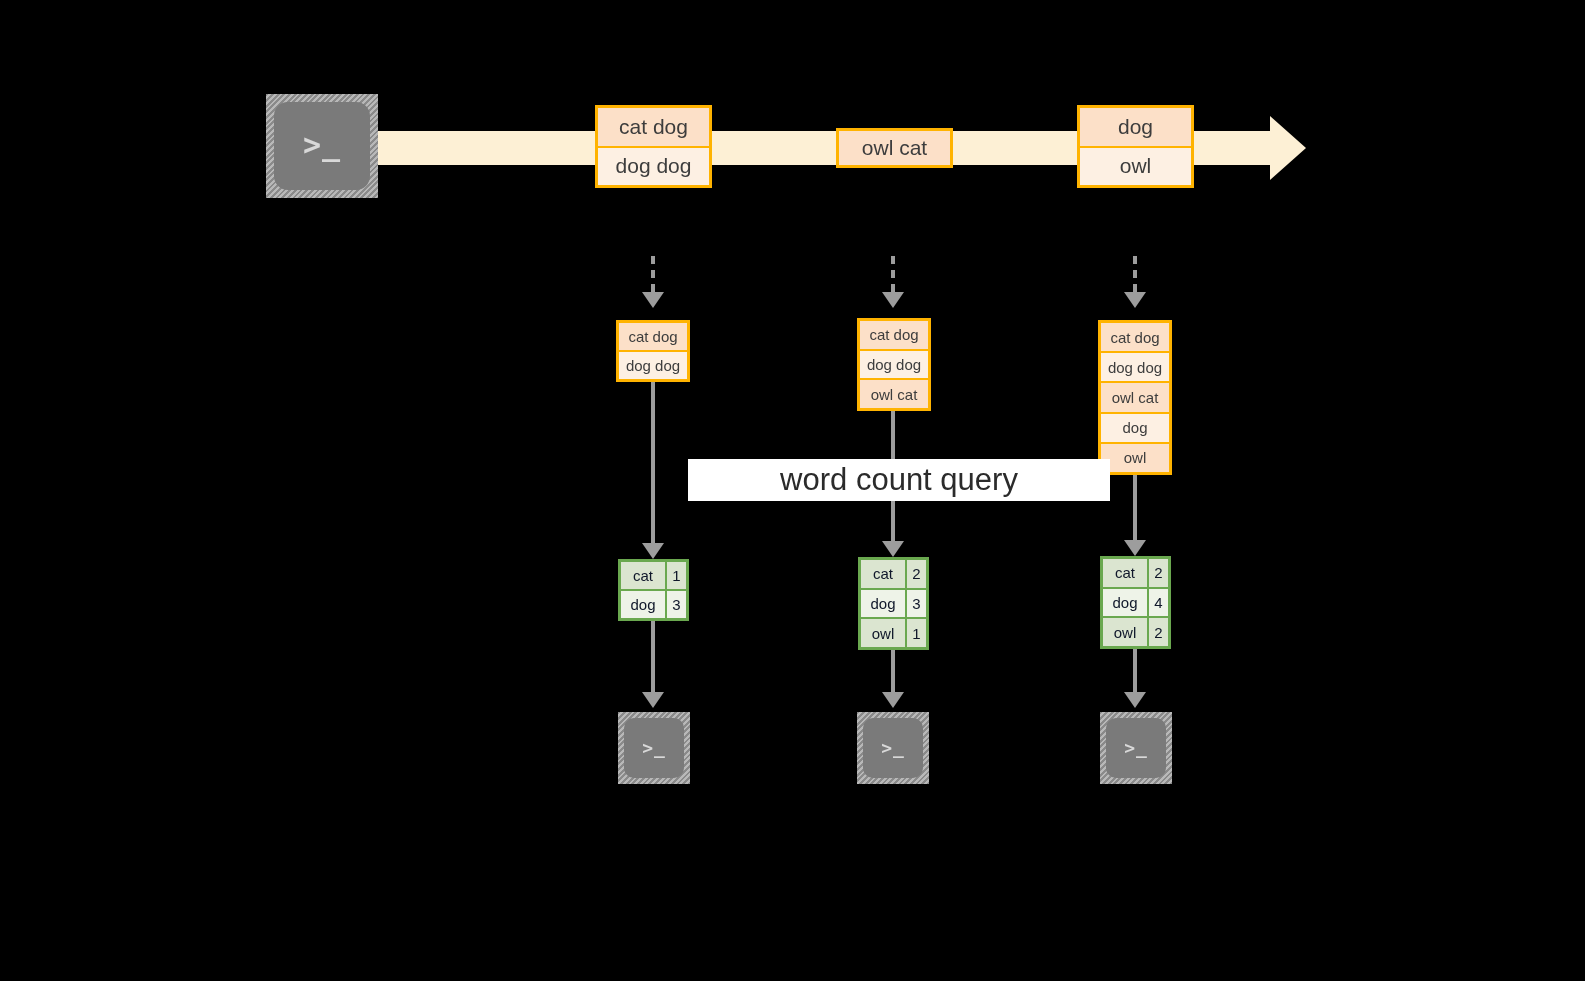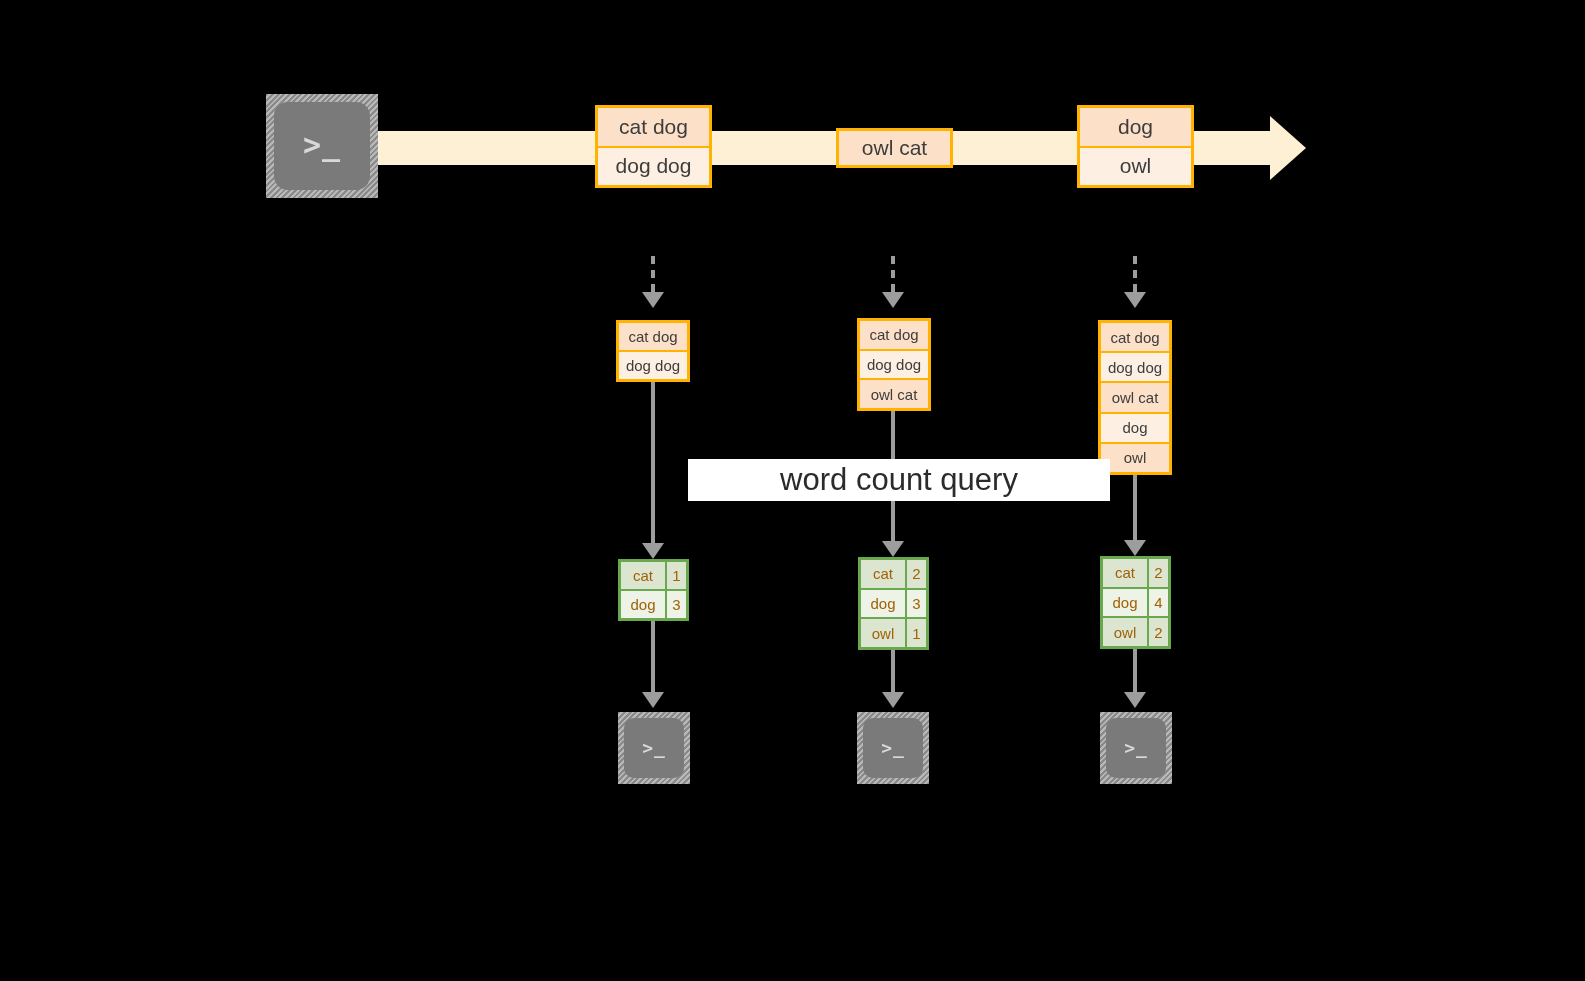--- a/index.html
+++ b/index.html
@@ -72,21 +72,21 @@
   .gbox {
     position: absolute;
     border: 3px solid #6aa84f;
     display: flex; flex-direction: column;
     background: #eef3e8;
   }
   .grow { flex: 1 1 auto; display: flex; }
   .grow + .grow { border-top: 2px solid #6aa84f; }
   .gcell {
     display: flex; align-items: center; justify-content: center;
-    color: #a16207; white-space: nowrap;
+    color: #0f172a; white-space: nowrap;
     background: #eef3e8;
   }
   .grow.dark .gcell { background: #dbe5d0; }
   .gcell.word { flex: 0 0 44px; }
   .gcell.count { flex: 1 1 auto; border-left: 2px solid #6aa84f; }
 
   
   .vline {
     position: absolute; width: 4px; background: #9d9d9d;
   }

